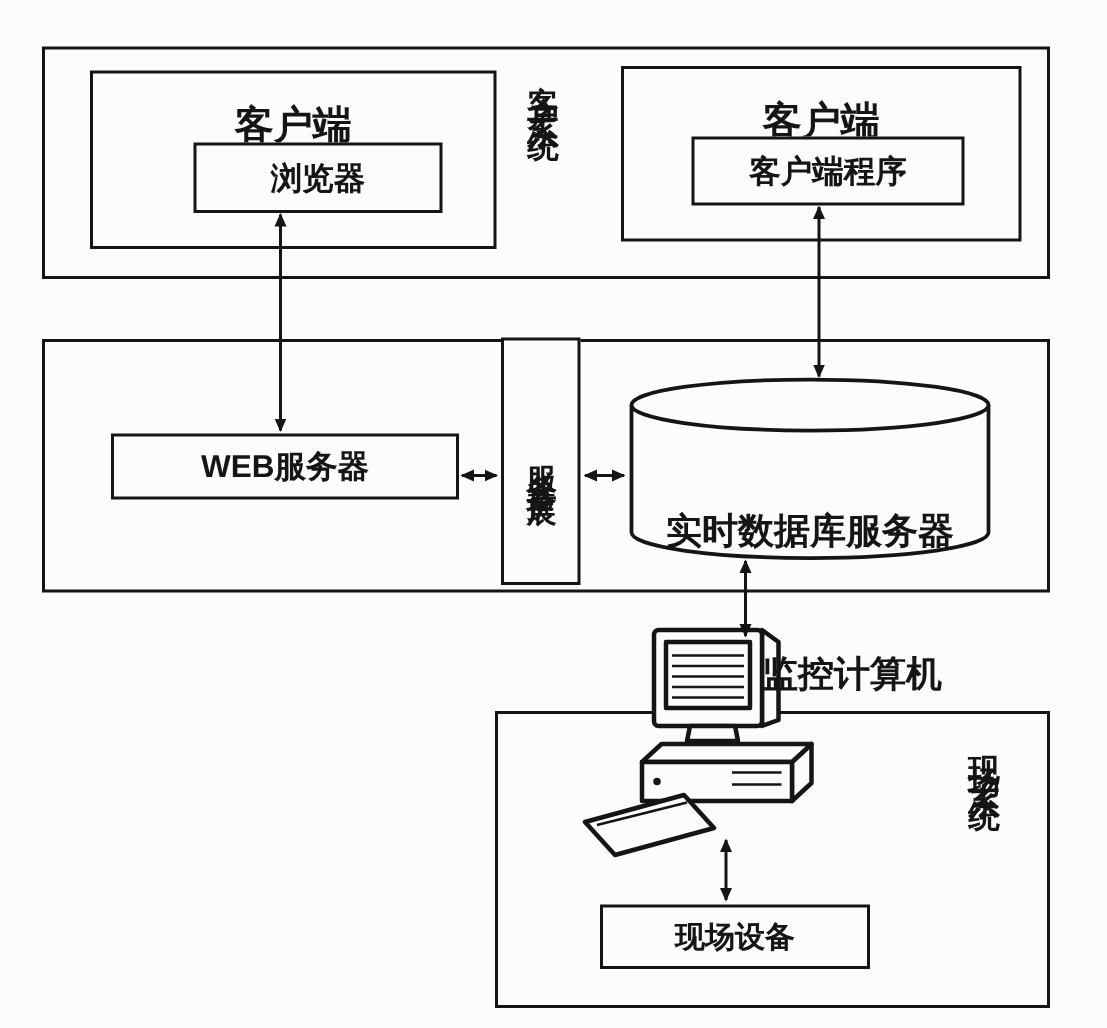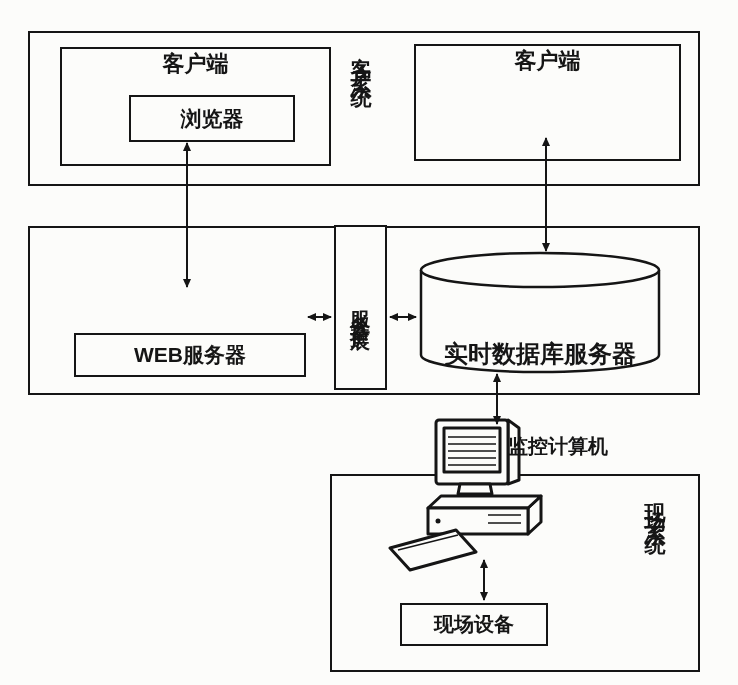--- a/index.html
+++ b/index.html
@@ -12,24 +12,24 @@
   }
   .box {
     position:absolute; border:2px solid #151515; background:transparent;
   }
   .filled { background:#fcfcfa; }
   .ctext {
     display:flex; align-items:center; justify-content:center;
     text-align:center; font-weight:bold;
   }
   .box-title {
-    position:absolute; left:0; right:0; top:0;
-    text-align:center; font-weight:bold; font-size:22px;
+    position:absolute; left:0; right:0; top:17px;
+    text-align:center; font-weight:bold; font-size:26px;
   }
-  .lbl { position:absolute; font-weight:bold; font-size:20px; }
+  .lbl { position:absolute; font-weight:bold; font-size:24px; }
   .vlabel {
     position:absolute;
     writing-mode:vertical-rl; text-orientation:upright;
     font-weight:bold; font-size:21px; letter-spacing:7px;
     line-height:1;
   }
   .overlay { position:absolute; left:0; top:0; width:738px; height:685px; pointer-events:none; z-index:6; }
   .icon-svg { position:absolute; z-index:4; }
   .inner-box {
     position:absolute; border:2px solid #151515;
@@ -48,25 +48,28 @@
     <div class="box-title">客户端</div>
     <div class="inner-box" style="left:44px; top:46px; width:166px; height:47px;margin-left:23px;">
       <span>浏览器</span>
     </div>
   </div>
 
   <div class="vlabel" style="left:351px; top:40px; height:150px;">客户子系统</div>
 
   <div class="box" style="left:414px; top:44px; width:267px; height:117px;">
     <div class="box-title">客户端</div>
+    <div class="inner-box" style="left:45px; top:45px; width:182px; height:46px;">
+      <span>客户端程序</span>
+    </div>
   </div>
 
   <div class="box" style="left:28px; top:226px; width:672px; height:169px;"></div>
 
-  <div class="inner-box" style="left:74px; top:289px; width:232px; height:44px; z-index:3;margin-top:44px;">
+  <div class="inner-box" style="left:74px; top:289px; width:232px; height:44px; z-index:3;">
     <span>WEB服务器</span>
   </div>
 
   <div class="box filled ctext" style="left:334px; top:225px; width:53px; height:165px; z-index:3;">
     <span class="vlabel" style="position:static; letter-spacing:5px; font-size:20px;">服务器扩展</span>
   </div>
 
   <svg class="icon-svg" style="left:418px; top:250px;" width="244" height="126" viewBox="0 0 244 126">
     <path d="M 3 20 L 3 105 A 119 17 0 0 0 241 105 L 241 20" fill="#fcfcfa" stroke="#151515" stroke-width="2.5"></path>
     <ellipse cx="122" cy="20" rx="119" ry="17" fill="#fcfcfa" stroke="#151515" stroke-width="2.5"></ellipse>
@@ -94,21 +97,21 @@
       <line x1="60" y1="47" x2="108" y2="47"></line>
       <line x1="100" y1="97" x2="133" y2="97"></line>
       <line x1="100" y1="105" x2="133" y2="105"></line>
       <line x1="10" y1="132" x2="70" y2="117"></line>
     </g>
     <circle cx="50" cy="103" r="2.5" fill="#151515"></circle>
   </svg>
 
   <div class="lbl" style="left:508px; top:433px; width:140px; z-index:5;">监控计算机</div>
 
-  <div class="inner-box" style="left:400px; top:603px; width:148px; height:43px; font-size:20px;">
+  <div class="inner-box" style="left:400px; top:603px; width:180px; height:43px; font-size:20px;">
     <span>现场设备</span>
   </div>
 
   <div class="vlabel" style="left:645px; top:487px; height:150px;">现场子系统</div>
 
   <svg class="overlay" viewBox="0 0 738 685">
     <defs>
       <marker id="ahEnd" markerWidth="12" markerHeight="12" refX="8" refY="5" orient="auto" markerUnits="userSpaceOnUse">
         <path d="M0,1 L9,5 L0,9 Z" fill="#151515"></path>
       </marker>

